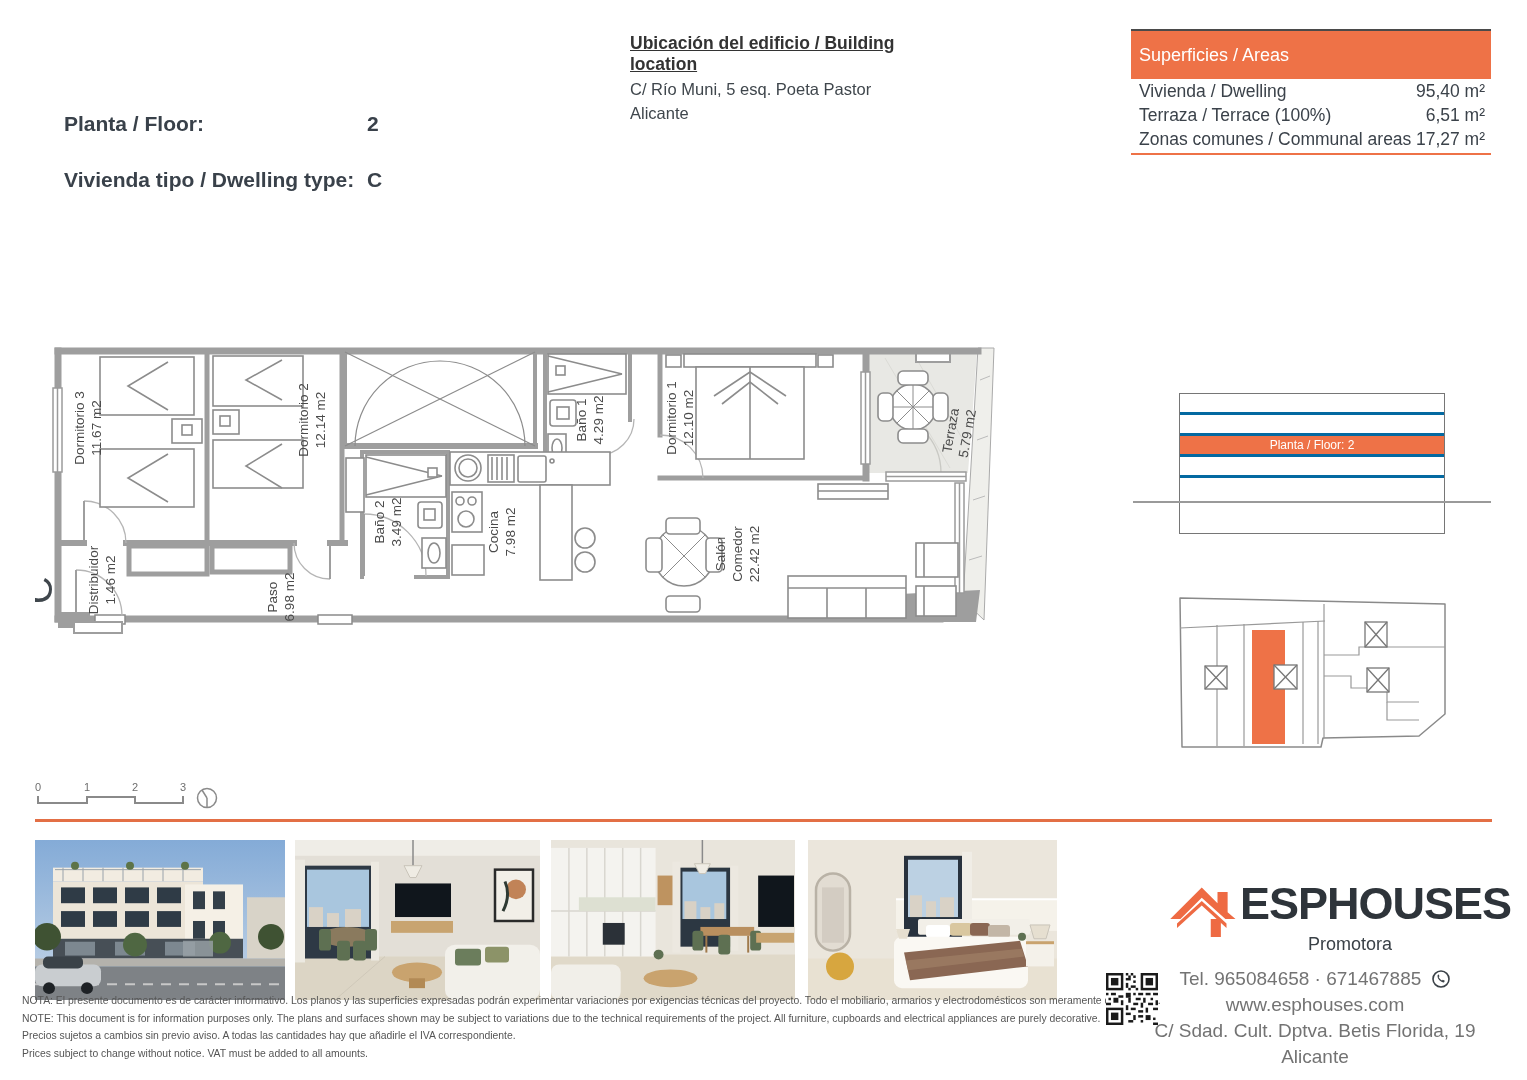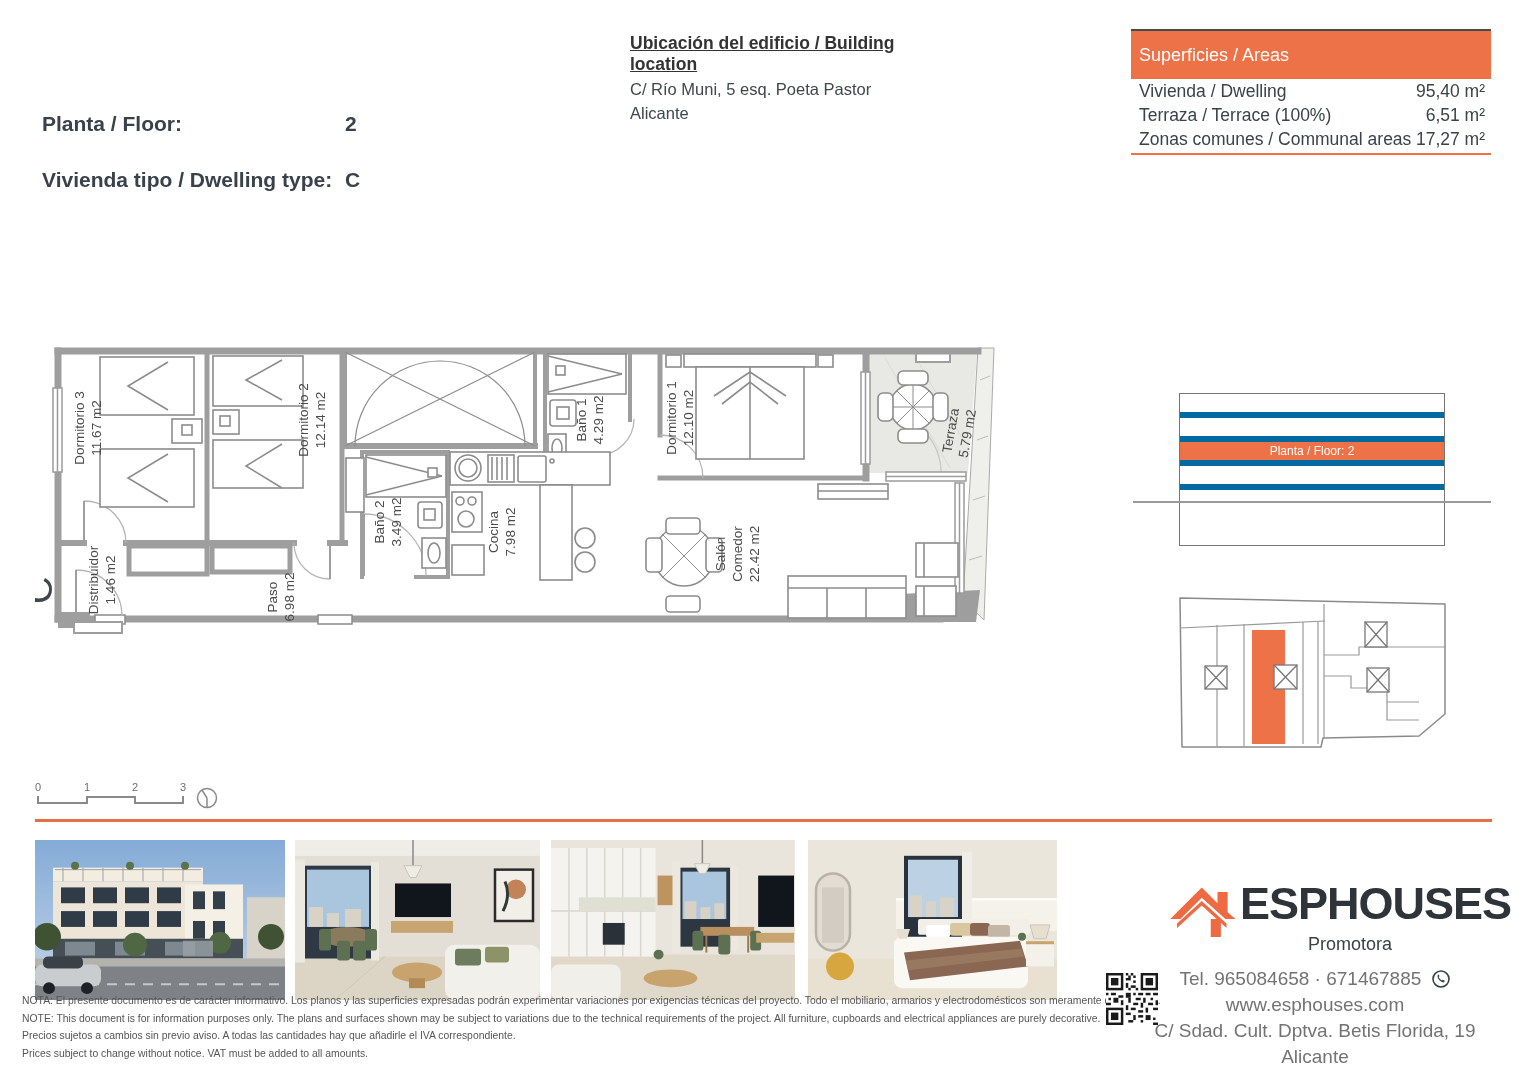--- a/index.html
+++ b/index.html
@@ -1,34 +1,34 @@
 <!DOCTYPE html>
 <html><head>
 <meta charset="utf-8">
 <style>
   html,body{margin:0;padding:0;background:#ffffff;}
   .page{position:relative;width:1527px;height:1080px;background:#fff;overflow:hidden;
         font-family:"Liberation Sans",sans-serif;color:#3a4147;}
   .abs{position:absolute;}
   
   .title{font-size:47px;font-weight:800;color:#f1582f;letter-spacing:1px;}
-  .hrow{font-size:21px;font-weight:700;color:#39414a;}
+  .hrow{font-size:21px;font-weight:700;color:#39414a;margin-left:22px;}
   .hval{position:absolute;left:303px;top:0;}
   .loc-title{font-size:17.5px;font-weight:700;color:#333;text-decoration:underline;}
   .loc-line{font-size:16.5px;color:#3f464c;margin-top:5px;}
   
   .tbl{width:360px;font-size:17.5px;}
   .tbl-topline{height:2px;background:#4a4a4a;}
   .tbl-head{background:#ee7247;color:#fff;font-size:18px;padding:13px 8px;height:22px;line-height:22px;}
   .tbl-row{display:flex;justify-content:space-between;padding:1px 6px 1px 8px;line-height:22px;color:#3b424a;}
   .tbl-sep{height:2px;background:#ee7247;margin-top:2px;}
   .tbl-total{display:flex;justify-content:space-between;padding:2px 6px 0 8px;font-weight:700;line-height:23px;color:#2f363c;}
   
   .elev{width:264px;border:1.5px solid #767676;}
-  .elev-row{border-bottom:6px solid #0369a1;background:#fff;}
+  .elev-row{border-bottom:3px solid #0369a1;background:#fff;}
   .elev-row:last-child{border-bottom:none;}
   .elev-hl{background:#ee7247;color:#fff;font-size:12px;text-align:center;}
   .gline{background:#9a9a9a;}
   
   .divider{background:#e36f45;}
   .photo{background:#ddd;overflow:hidden;}
   .disc{font-size:10.4px;color:#555;line-height:17.5px;white-space:nowrap;}
   .logo-text{font-size:45px;font-weight:700;color:#2e343a;letter-spacing:-1px;}
   .logo-sub{font-size:18px;color:#3a4147;text-align:center;}
   .contact{font-size:19px;color:#737373;text-align:center;line-height:26px;}

